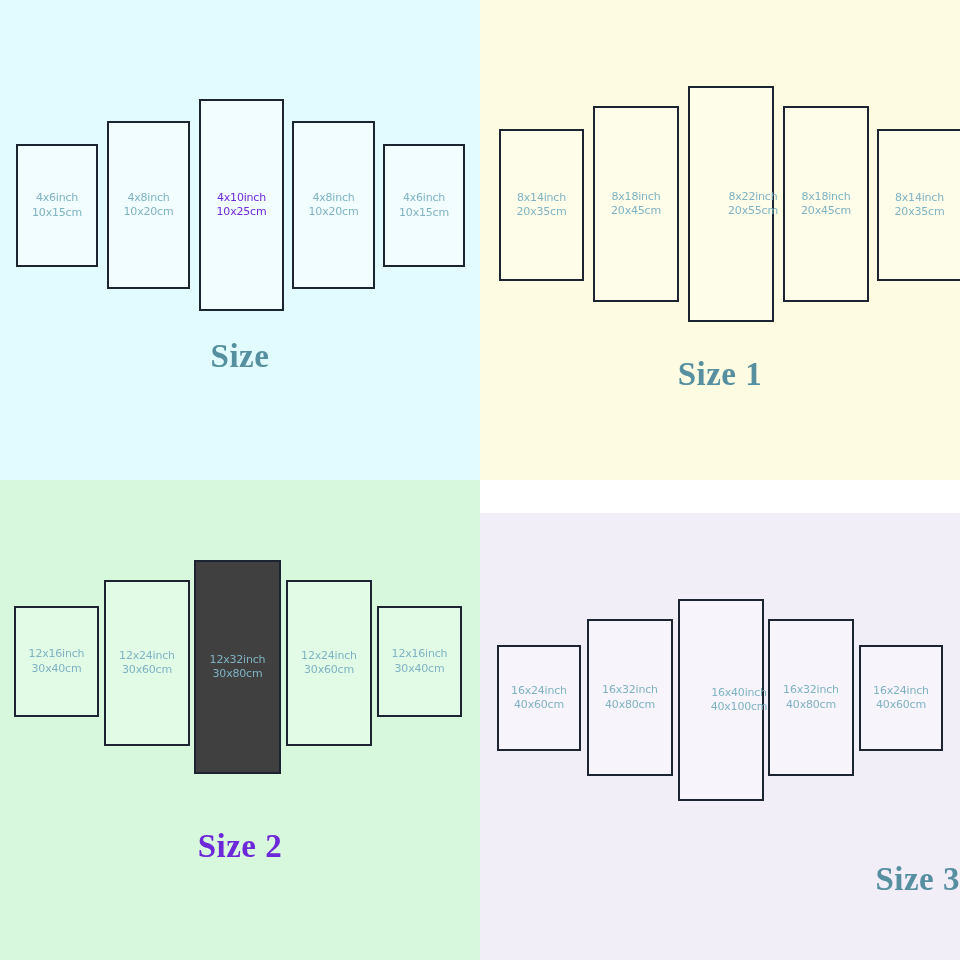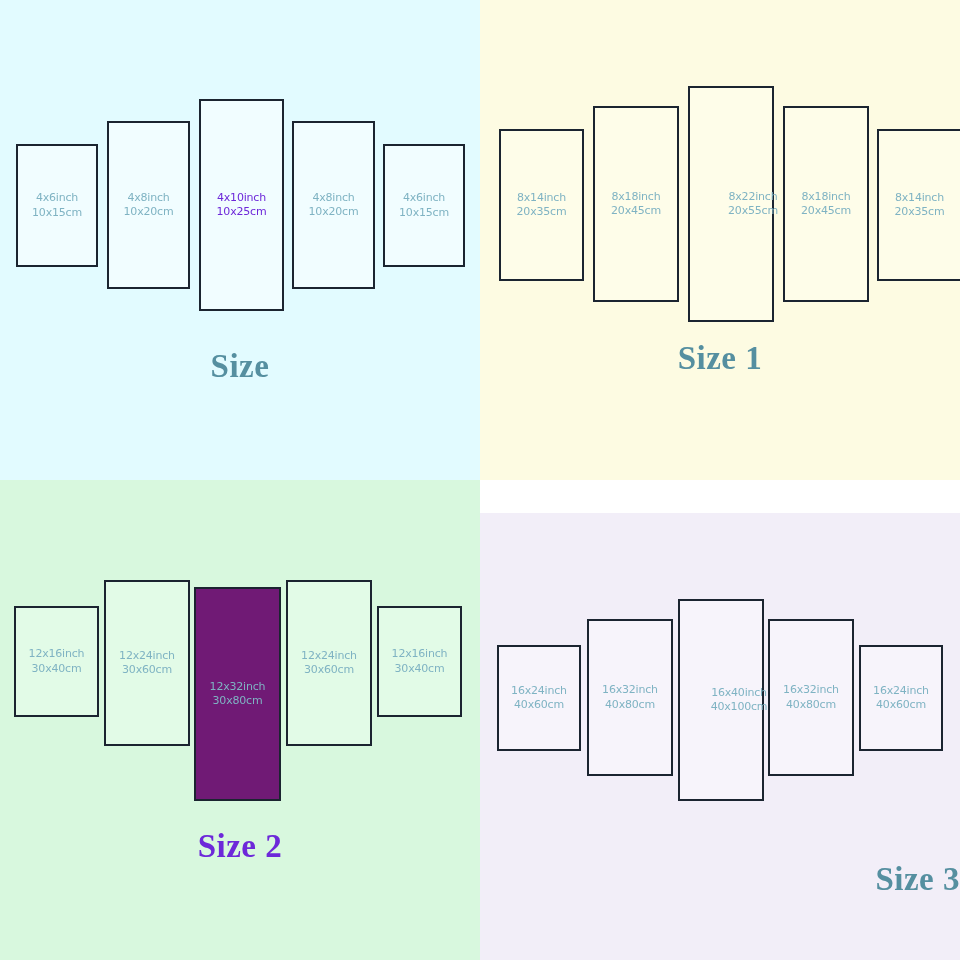--- a/index.html
+++ b/index.html
@@ -70,22 +70,22 @@
     text-align: center;
     font-family: "Liberation Serif", "DejaVu Serif", serif;
     font-weight: bold;
     font-size: 33px;
     letter-spacing: 0.5px;
     color: #558fa0;
     user-select: none;
   }
 
   
-  #quadrant-0 .quadrant-title { top: 348px; }
-  #quadrant-1 .quadrant-title { top: 340px; }
+  #quadrant-0 .quadrant-title { top: 338px; }
+  #quadrant-1 .quadrant-title { top: 356px; }
   #quadrant-2 .quadrant-title { top: 348px; }
   #quadrant-3 .quadrant-title { top: 348px; }
 
   
   #quadrant-0 .panel-cluster { top: 0px; }
   #quadrant-1 .panel-cluster { top: -18px; }
   #quadrant-2 .panel-cluster { top: 88px; }
   #quadrant-3 .panel-cluster { top: 94px; }
 </style>
 </head>
@@ -136,21 +136,21 @@
   </div>
 
   <div class="quadrant" id="quadrant-2" style="background: rgb(216, 248, 222);">
     <div class="panel-cluster">
         <div class="panel" style="left: 14px; top: 38px; width: 85px; height: 111px; background: rgb(226, 251, 231); border-color: rgb(27, 36, 48);">
           <div class="panel-label" style="color: rgb(127, 179, 195);"><span>12x16inch</span><span class="line2">30x40cm</span></div>
         </div>
         <div class="panel" style="left: 104px; top: 12px; width: 86px; height: 166px; background: rgb(226, 251, 231); border-color: rgb(27, 36, 48);">
           <div class="panel-label" style="color: rgb(127, 179, 195);"><span>12x24inch</span><span class="line2">30x60cm</span></div>
         </div>
-        <div class="panel" style="left: 194px; top: -8px; width: 87px; height: 214px; background: #701a75; border-color: rgb(27, 36, 48); margin-top: 27px;">
+        <div class="panel" style="left: 194px; top: -8px; width: 87px; height: 214px; background: #404040; border-color: rgb(27, 36, 48);">
           <div class="panel-label" style="color: rgb(127, 179, 195);"><span>12x32inch</span><span class="line2">30x80cm</span></div>
         </div>
         <div class="panel" style="left: 286px; top: 12px; width: 86px; height: 166px; background: rgb(226, 251, 231); border-color: rgb(27, 36, 48);">
           <div class="panel-label" style="color: rgb(127, 179, 195);"><span>12x24inch</span><span class="line2">30x60cm</span></div>
         </div>
         <div class="panel" style="left: 377px; top: 38px; width: 85px; height: 111px; background: rgb(226, 251, 231); border-color: rgb(27, 36, 48);">
           <div class="panel-label" style="color: rgb(127, 179, 195);"><span>12x16inch</span><span class="line2">30x40cm</span></div>
         </div>
       </div>
     <div class="quadrant-title" style="color: #6d28d9;">Size 2</div>

